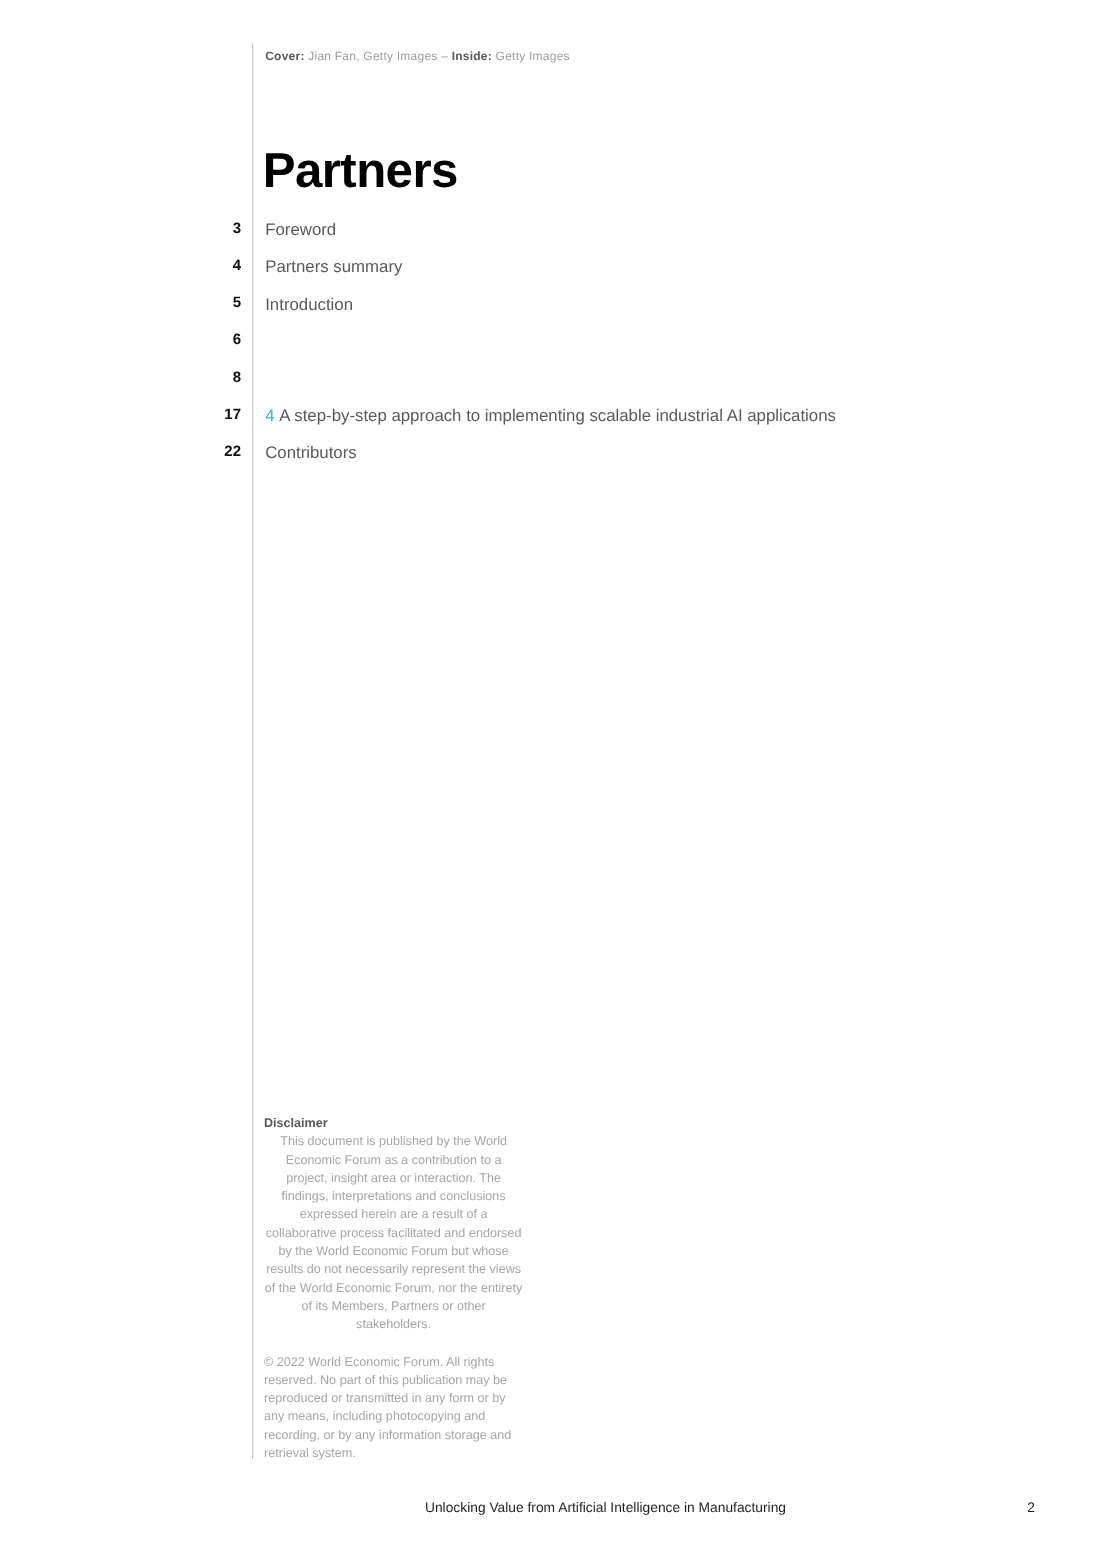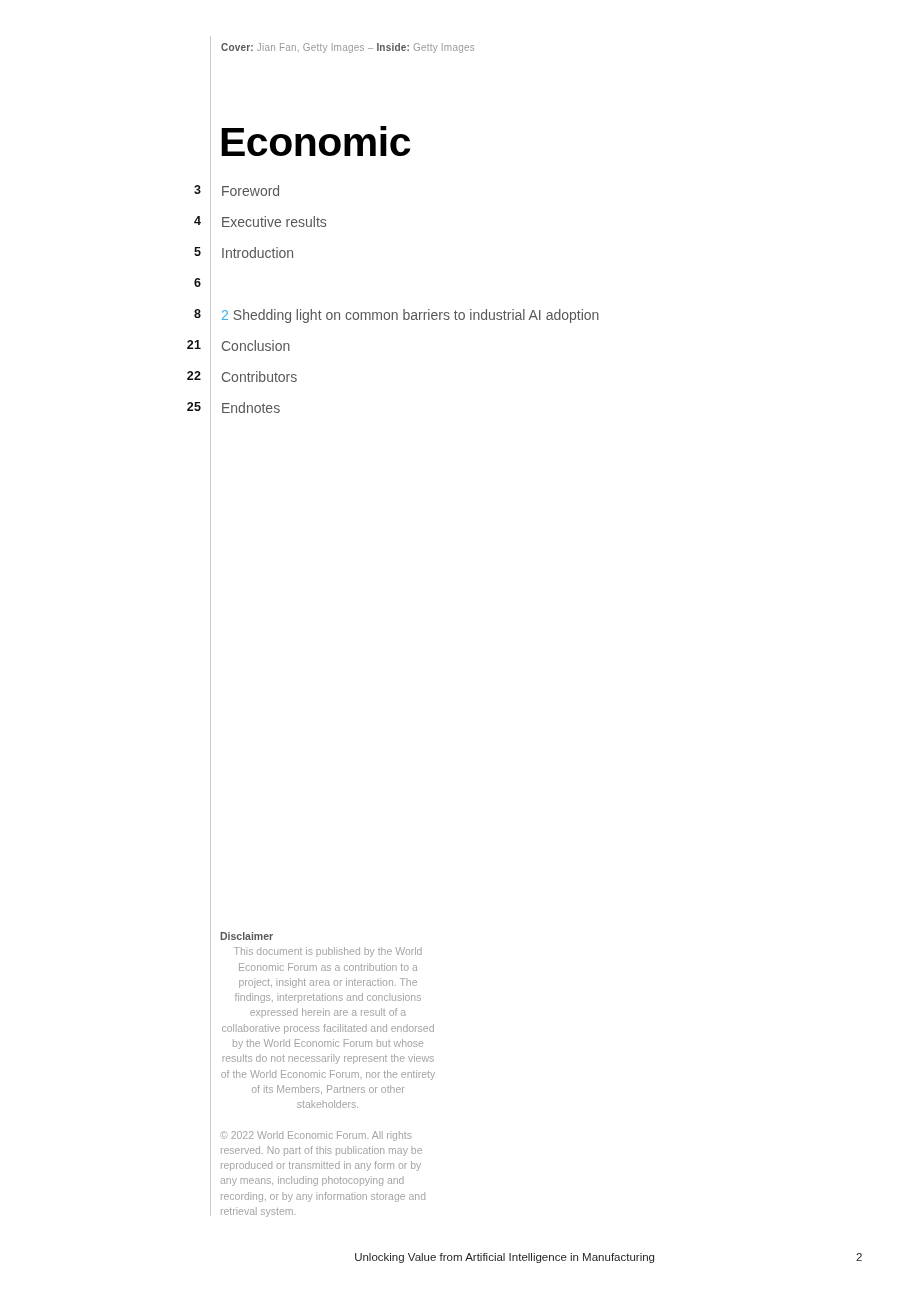--- a/index.html
+++ b/index.html
@@ -157,53 +157,48 @@
   <div class="vrule"></div>
 
   <div class="credit">
     <b>Cover:</b>
     <span>Jian Fan, Getty Images</span>
     <span>–</span>
     <b>Inside:</b>
     <span>Getty Images</span>
   </div>
 
-  <h1 class="title">Economic</h1>
+  <h1 class="title">Partners</h1>
 
   <div class="toc">
       <div class="toc-row">
         <span class="toc-page">3</span>
         <span class="toc-text"><span>Foreword</span></span>
       </div>
       <div class="toc-row">
         <span class="toc-page">4</span>
-        <span class="toc-text"><span>Executive results</span></span>
+        <span class="toc-text"><span>Partners summary</span></span>
       </div>
       <div class="toc-row">
         <span class="toc-page">5</span>
         <span class="toc-text"><span>Introduction</span></span>
       </div>
       <div class="toc-row">
         <span class="toc-page">6</span>
       </div>
       <div class="toc-row">
         <span class="toc-page">8</span>
-        <span class="toc-text"><span class="toc-num">2</span><span>Shedding light on common barriers to industrial AI adoption</span></span>
-      </div>
-      <div class="toc-row">
-        <span class="toc-page">21</span>
-        <span class="toc-text"><span>Conclusion</span></span>
+      </div>
+      <div class="toc-row">
+        <span class="toc-page">17</span>
+        <span class="toc-text"><span class="toc-num">4</span><span>A step-by-step approach to implementing scalable industrial AI applications</span></span>
       </div>
       <div class="toc-row">
         <span class="toc-page">22</span>
         <span class="toc-text"><span>Contributors</span></span>
-      </div>
-      <div class="toc-row">
-        <span class="toc-page">25</span>
-        <span class="toc-text"><span>Endnotes</span></span>
       </div>
     </div>
 
   <div class="disclaimer">
     <div class="disclaimer-head">Disclaimer</div>
     <p class="disclaimer-body">This document is published by the World Economic Forum as a contribution to a project, insight area or interaction. The findings, interpretations and conclusions expressed herein are a result of a collaborative process facilitated and endorsed by the World Economic Forum but whose results do not necessarily represent the views of the World Economic Forum, nor the entirety of its Members, Partners or other stakeholders.</p>
     <p class="disclaimer-copy">© 2022 World Economic Forum. All rights reserved. No part of this publication may be reproduced or transmitted in any form or by any means, including photocopying and recording, or by any information storage and retrieval system.</p>
   </div>
 
   <div class="footer">

